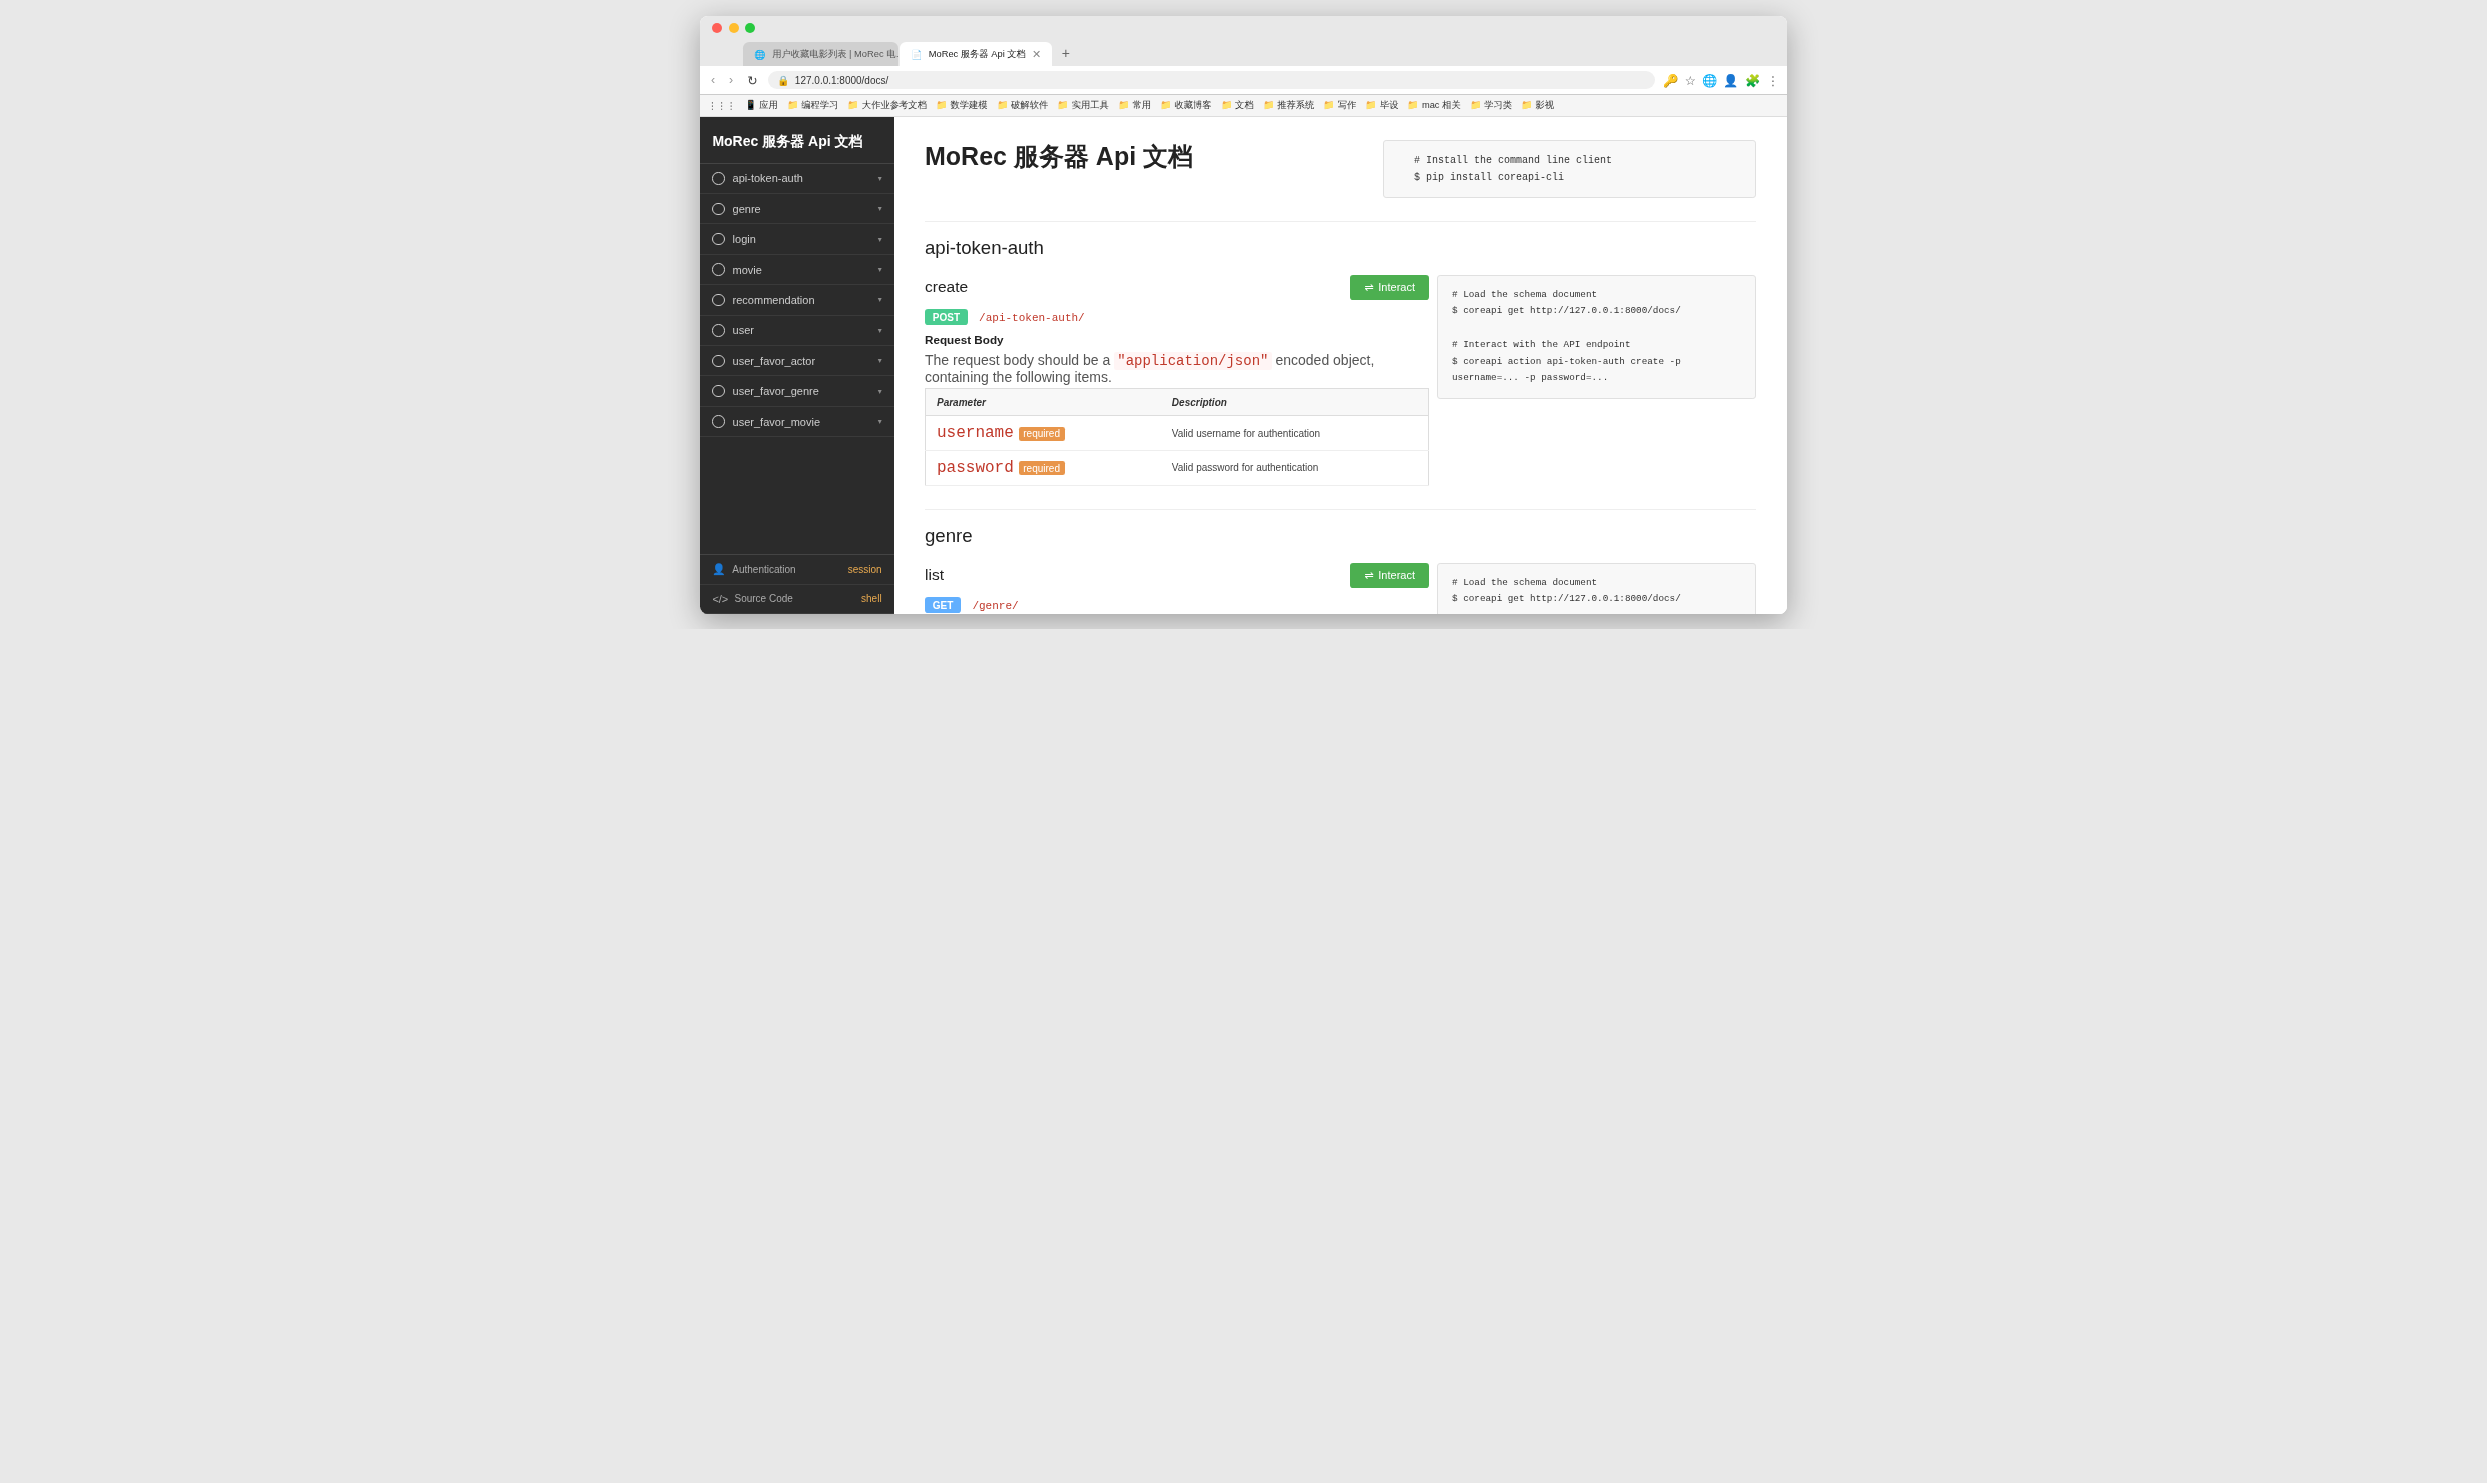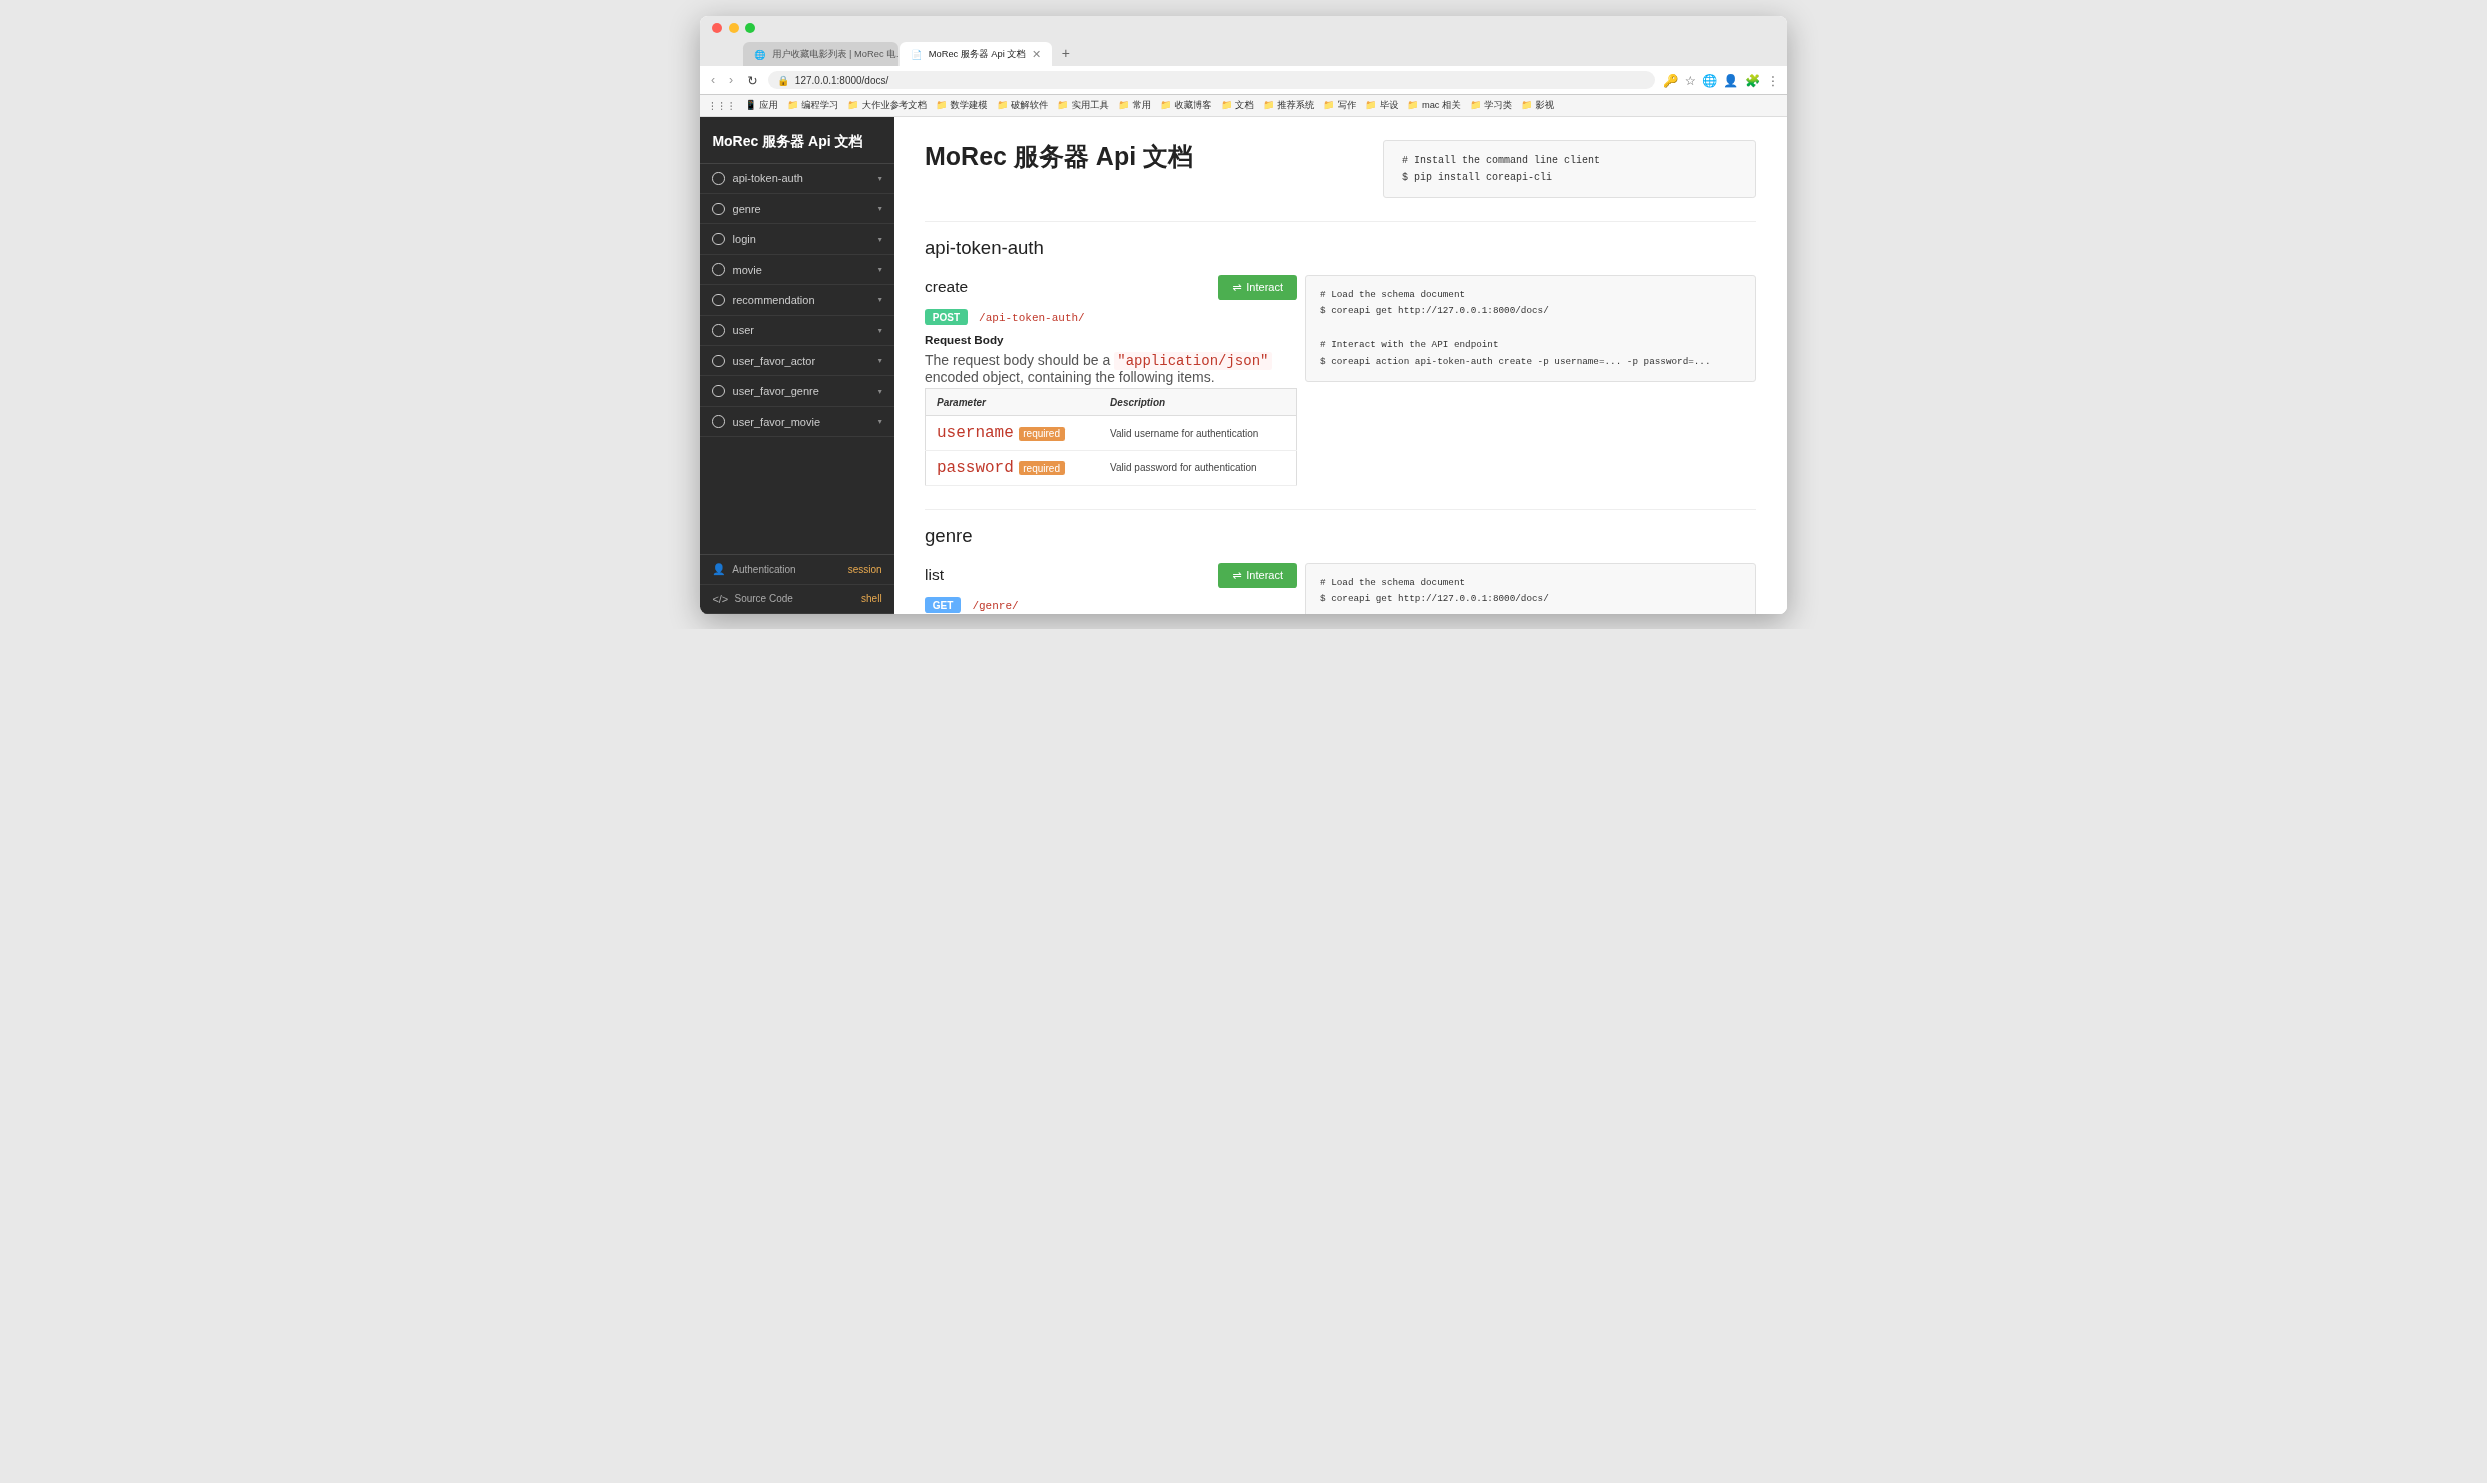--- a/index.html
+++ b/index.html
@@ -237,21 +237,21 @@
       font-size: 25px;
       font-weight: bold;
       color: #222;
       margin-bottom: 15.5px;
     }
 
     .install-code {
       background: #f8f8f8;
       border: 0.8px solid #e0e0e0;
       border-radius: 3.1px;
-      padding: 11px 18px;
+      padding: 11px 30px;
       font-family: 'Courier New', monospace;
       font-size: 10px;
       color: #333;
       margin-bottom: 23px;
       line-height: 1.7;
     }
 
     .section-title {
       font-size: 18.6px;
       font-weight: normal;
@@ -314,21 +314,21 @@
       align-items: flex-start;
       gap: 8px;
       margin-bottom: 23px;
     }
 
     .endpoint-left {
       flex: 1;
     }
 
     .endpoint-right {
-      width: 451px;
+      width: 319px;
       flex-shrink: 0;
     }
 
     .code-block {
       background: #f8f8f8;
       border: 0.8px solid #e0e0e0;
       border-radius: 3.1px;
       padding: 11px 14px;
       font-family: 'Courier New', monospace;
       font-size: 9.3px;

